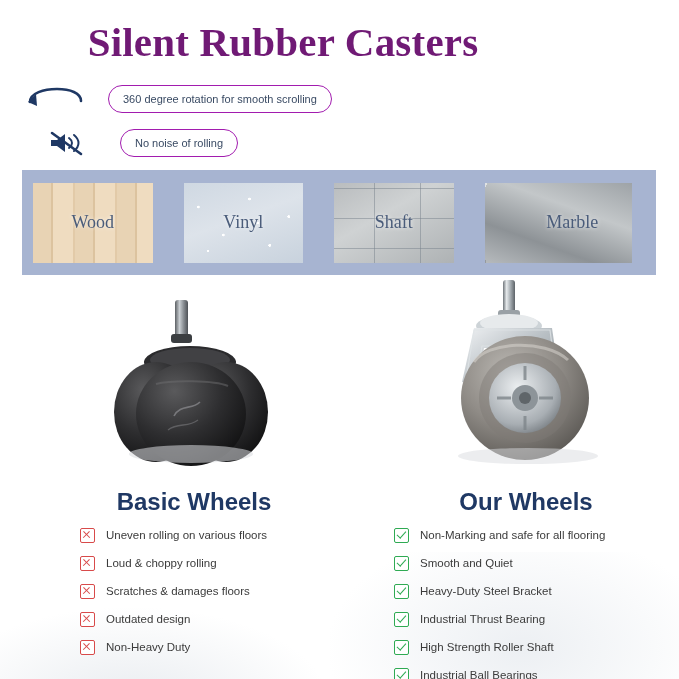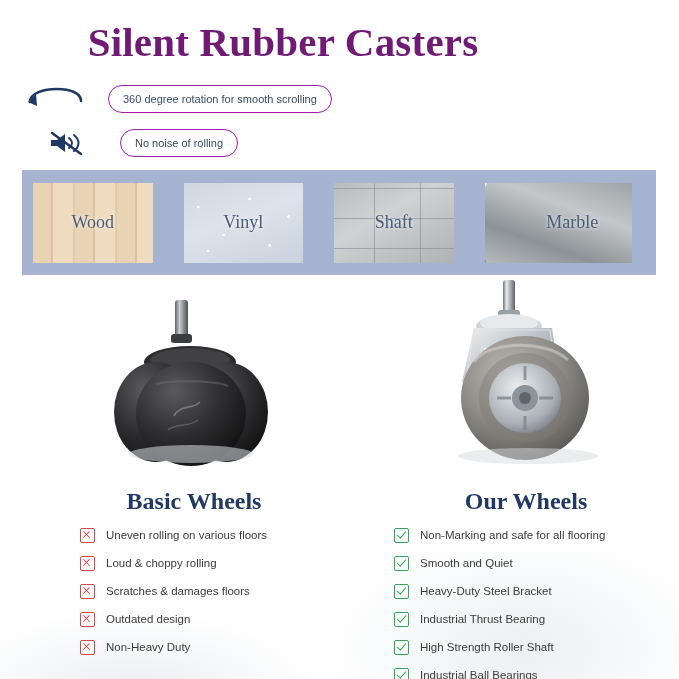--- a/index.html
+++ b/index.html
@@ -130,21 +130,21 @@
   .photos{
     position:absolute;left:0;top:276px;width:679px;height:205px;
     background:#fff;
   }
   .photo-left{position:absolute;left:96px;top:8px;width:190px;height:195px;}
   .photo-right{position:absolute;left:440px;top:0px;width:200px;height:205px;}
 
   
   .col-head{
     position:absolute;
-    font-family:Liberation Serif, serif;
+    font-family:Liberation Sans, sans-serif;
     font-size:24px;
     font-weight:700;
     color:#1f3864;
     text-align:center;
   }
   .head-basic{left:64px;top:488px;width:260px;}
   .head-ours{left:396px;top:488px;width:260px;}
 
   
   .list{position:absolute;width:300px;}

